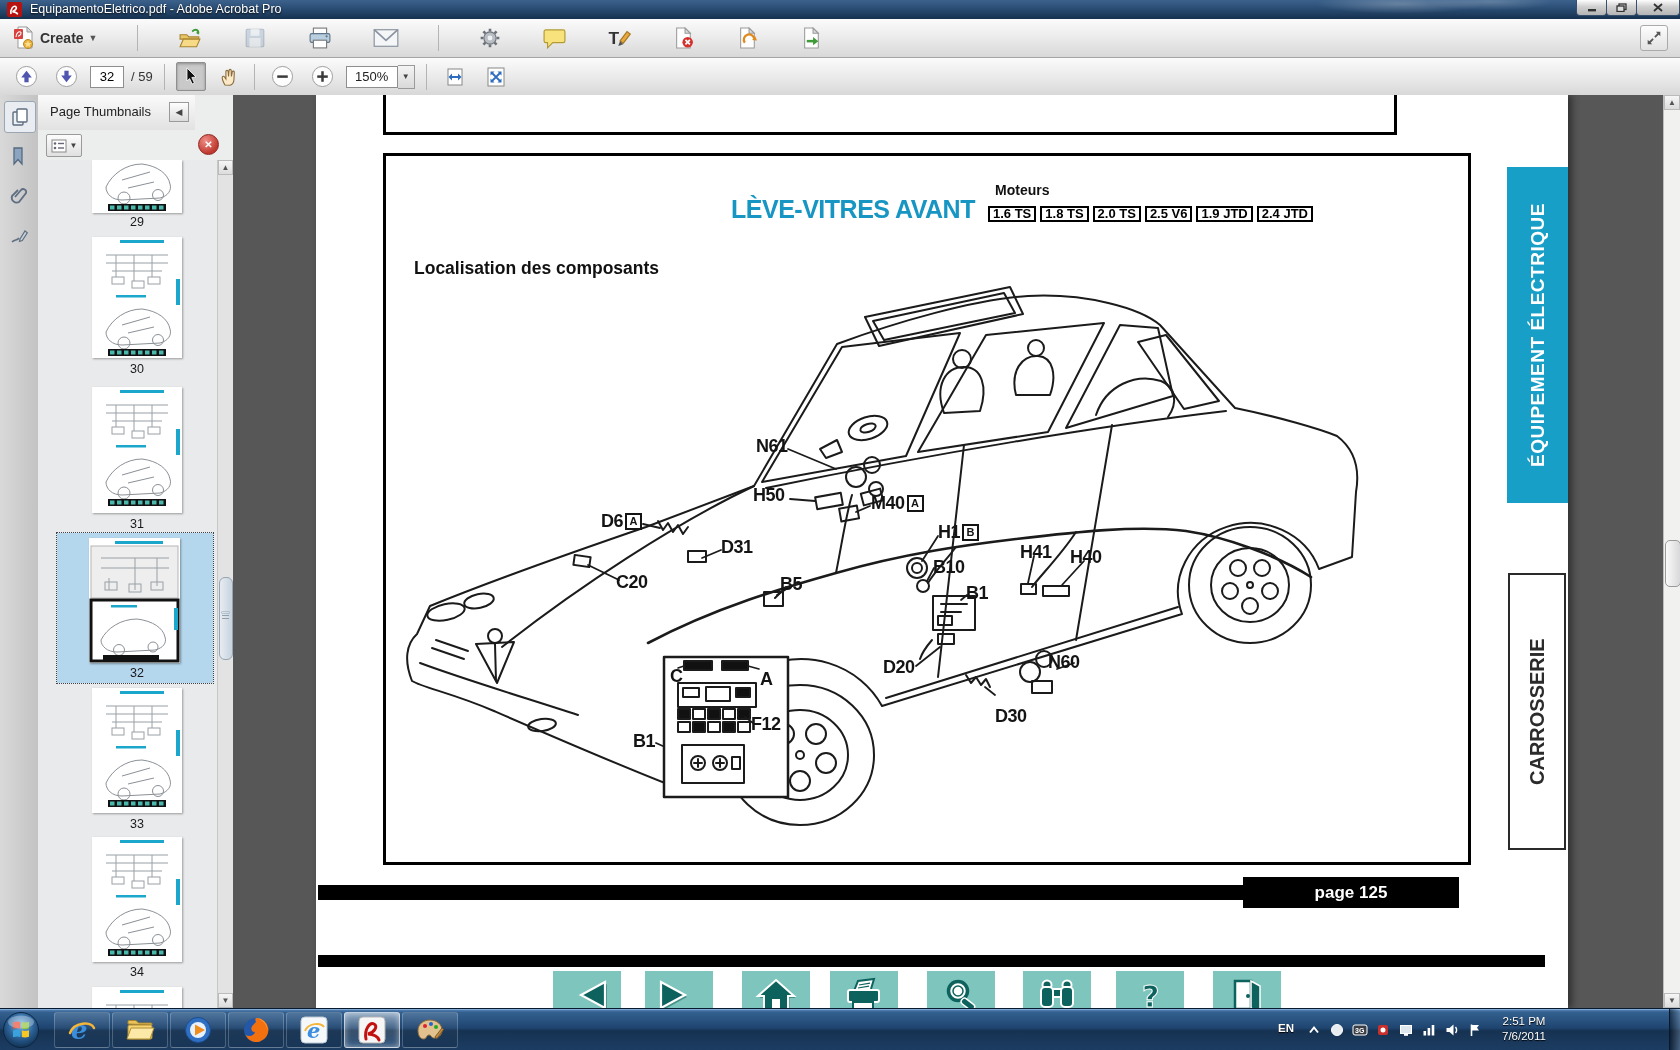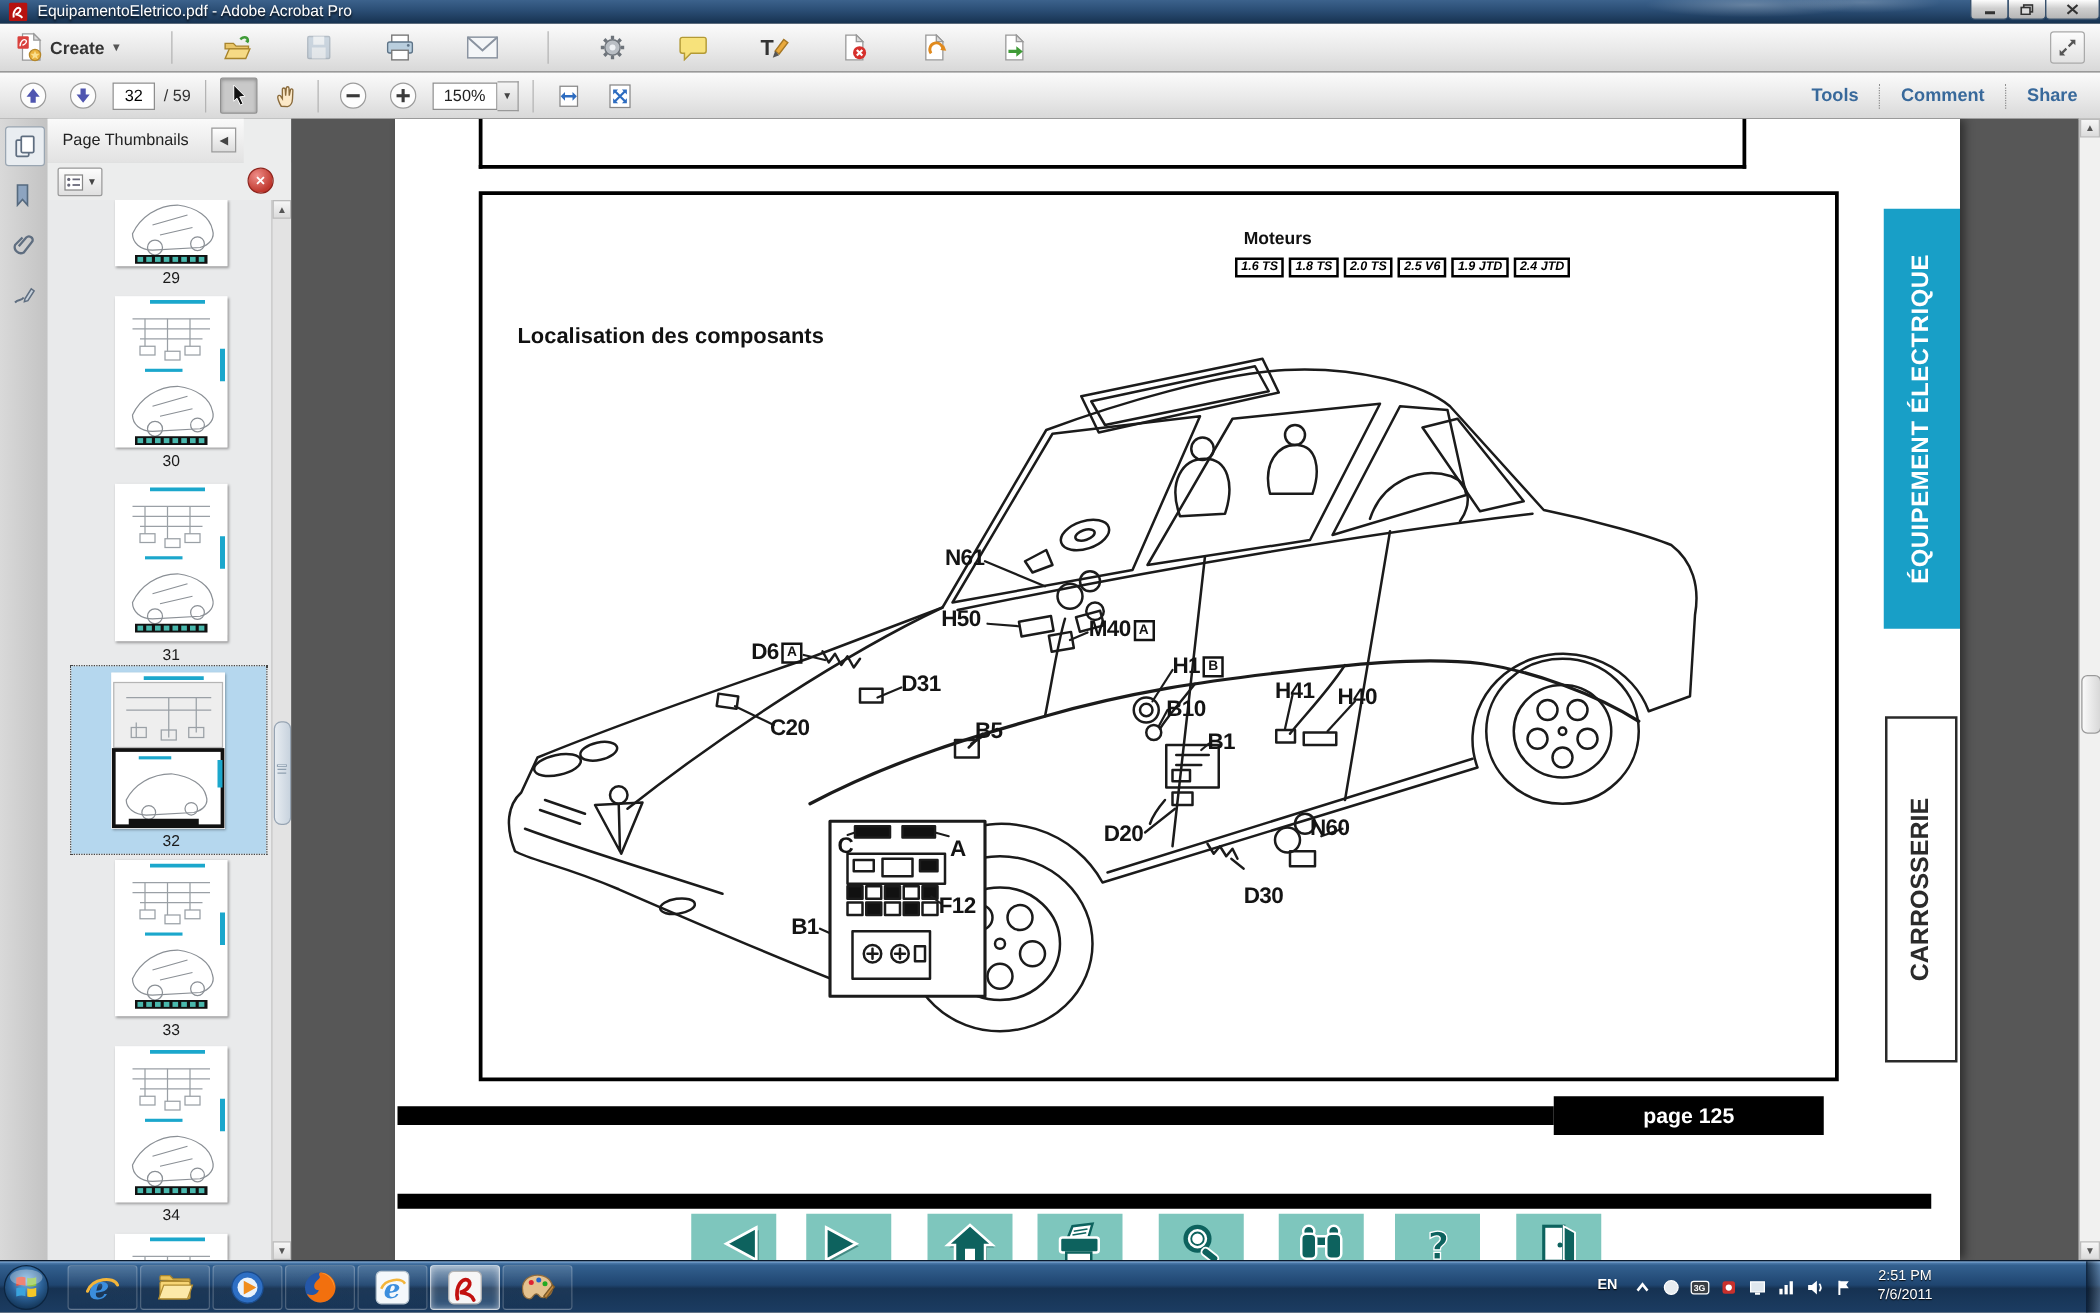--- a/index.html
+++ b/index.html
@@ -81,21 +81,21 @@
   
   #docpane{position:absolute;left:233px;top:95px;width:1430px;height:913px;background:#575757;overflow:hidden;}
   #pdfpage{position:absolute;left:83px;top:0;width:1252px;height:913px;background:#fff;overflow:hidden;
     box-shadow:4px 0 7px rgba(0,0,0,.45);}
   .box-remnant{position:absolute;left:67px;top:-6px;width:1014px;height:46px;border:3px solid #000;border-top:none;box-sizing:border-box;}
   .content-box{position:absolute;left:67px;top:58px;width:1088px;height:712px;border:3px solid #000;box-sizing:border-box;}
   .doc-title{position:absolute;left:257px;top:100px;width:560px;text-align:center;
     font-size:25px;font-weight:bold;letter-spacing:-0.5px;color:#1796c4;}
   .moteurs{position:absolute;left:679px;top:87px;font-size:14px;font-weight:bold;color:#111;}
   #badges{position:absolute;left:672px;top:111px;display:flex;gap:4px;}
-  .badge{border:2px solid #000;background:#fff;font-size:10px;font-weight:bold;font-style:italic;
+  .badge{border:2px solid #000;background:#fff;font-size:13px;font-weight:bold;
     height:12px;line-height:12px;padding:0 3px;color:#000;white-space:nowrap;}
   .section-heading{position:absolute;left:98px;top:163px;font-size:17.5px;font-weight:bold;color:#111;}
   #car-svg{position:absolute;left:0;top:0;}
   .clabel{position:absolute;font-size:18px;font-weight:bold;color:#141414;white-space:nowrap;letter-spacing:-0.5px;}
   .clabel .sfx{display:inline-block;border:2px solid #141414;width:13px;height:13px;line-height:13px;
     font-size:11px;text-align:center;margin-left:2px;vertical-align:2px;letter-spacing:0;}
   .bar1{position:absolute;left:2px;top:790px;width:925px;height:15px;background:#000;}
   .page-footer{position:absolute;left:927px;top:782px;width:216px;height:31px;background:#000;
     color:#fff;font-size:17px;font-weight:bold;text-align:center;line-height:31px;}
   .bar2{position:absolute;left:2px;top:860px;width:1227px;height:12px;background:#000;}
@@ -318,27 +318,20 @@
           <path d="M15,7.5 L18.5,11 L15,14.5 Z" fill="#2d6cc0"></path>
         </svg>
     </div>
     <div class="tbtn">
       <svg width="24" height="22" viewBox="0 0 24 22">
           <rect x="4" y="2" width="16" height="18" fill="#fff" stroke="#888"></rect>
           <path d="M8,7 L16,15 M16,7 L8,15" stroke="#2d6cc0" stroke-width="1.8"></path>
           <path d="M6.5,5.5 v4 l4,-4 z M17.5,16.5 v-4 l-4,4 z M17.5,5.5 h-4 l4,4 z M6.5,16.5 h4 l-4,-4 z" fill="#2d6cc0"></path>
         </svg>
     </div>
-  </div>
-  <div class="tgroup" style="right:18px;gap:16px;">
-    <span class="bluelink">Tools</span>
-    <span class="dotsep"></span>
-    <span class="bluelink">Comment</span>
-    <span class="dotsep"></span>
-    <span class="bluelink">Share</span>
   </div>
 </div>
 
 <div id="navstrip">
   <div class="striptile active" style="top:6px;">
     <svg width="20" height="20" viewBox="0 0 20 20">
         <rect x="3" y="5" width="10" height="13" rx="1" fill="#eef2f6" stroke="#5f6e80" stroke-width="1.4"></rect>
         <rect x="7" y="2" width="10" height="13" rx="1" fill="#fff" stroke="#5f6e80" stroke-width="1.4"></rect>
       </svg>
   </div>
@@ -607,20 +600,21 @@
     <div class="scroll-arrow" style="top:0;">▲</div>
     <div id="sb-thumbtrack"></div>
     <div class="scroll-arrow" style="bottom:0;">▼</div>
   </div>
 </div>
 
 <div id="docpane">
   <div id="pdfpage">
     <div class="box-remnant"></div>
     <div class="content-box"></div>
+    <div class="doc-title">LÈVE-VITRES AVANT</div>
     <div class="moteurs">Moteurs</div>
     <div id="badges">
         <span class="badge">1.6 TS</span>
         <span class="badge">1.8 TS</span>
         <span class="badge">2.0 TS</span>
         <span class="badge">2.5 V6</span>
         <span class="badge">1.9 JTD</span>
         <span class="badge">2.4 JTD</span>
       </div>
     <div class="section-heading">Localisation des composants</div>

